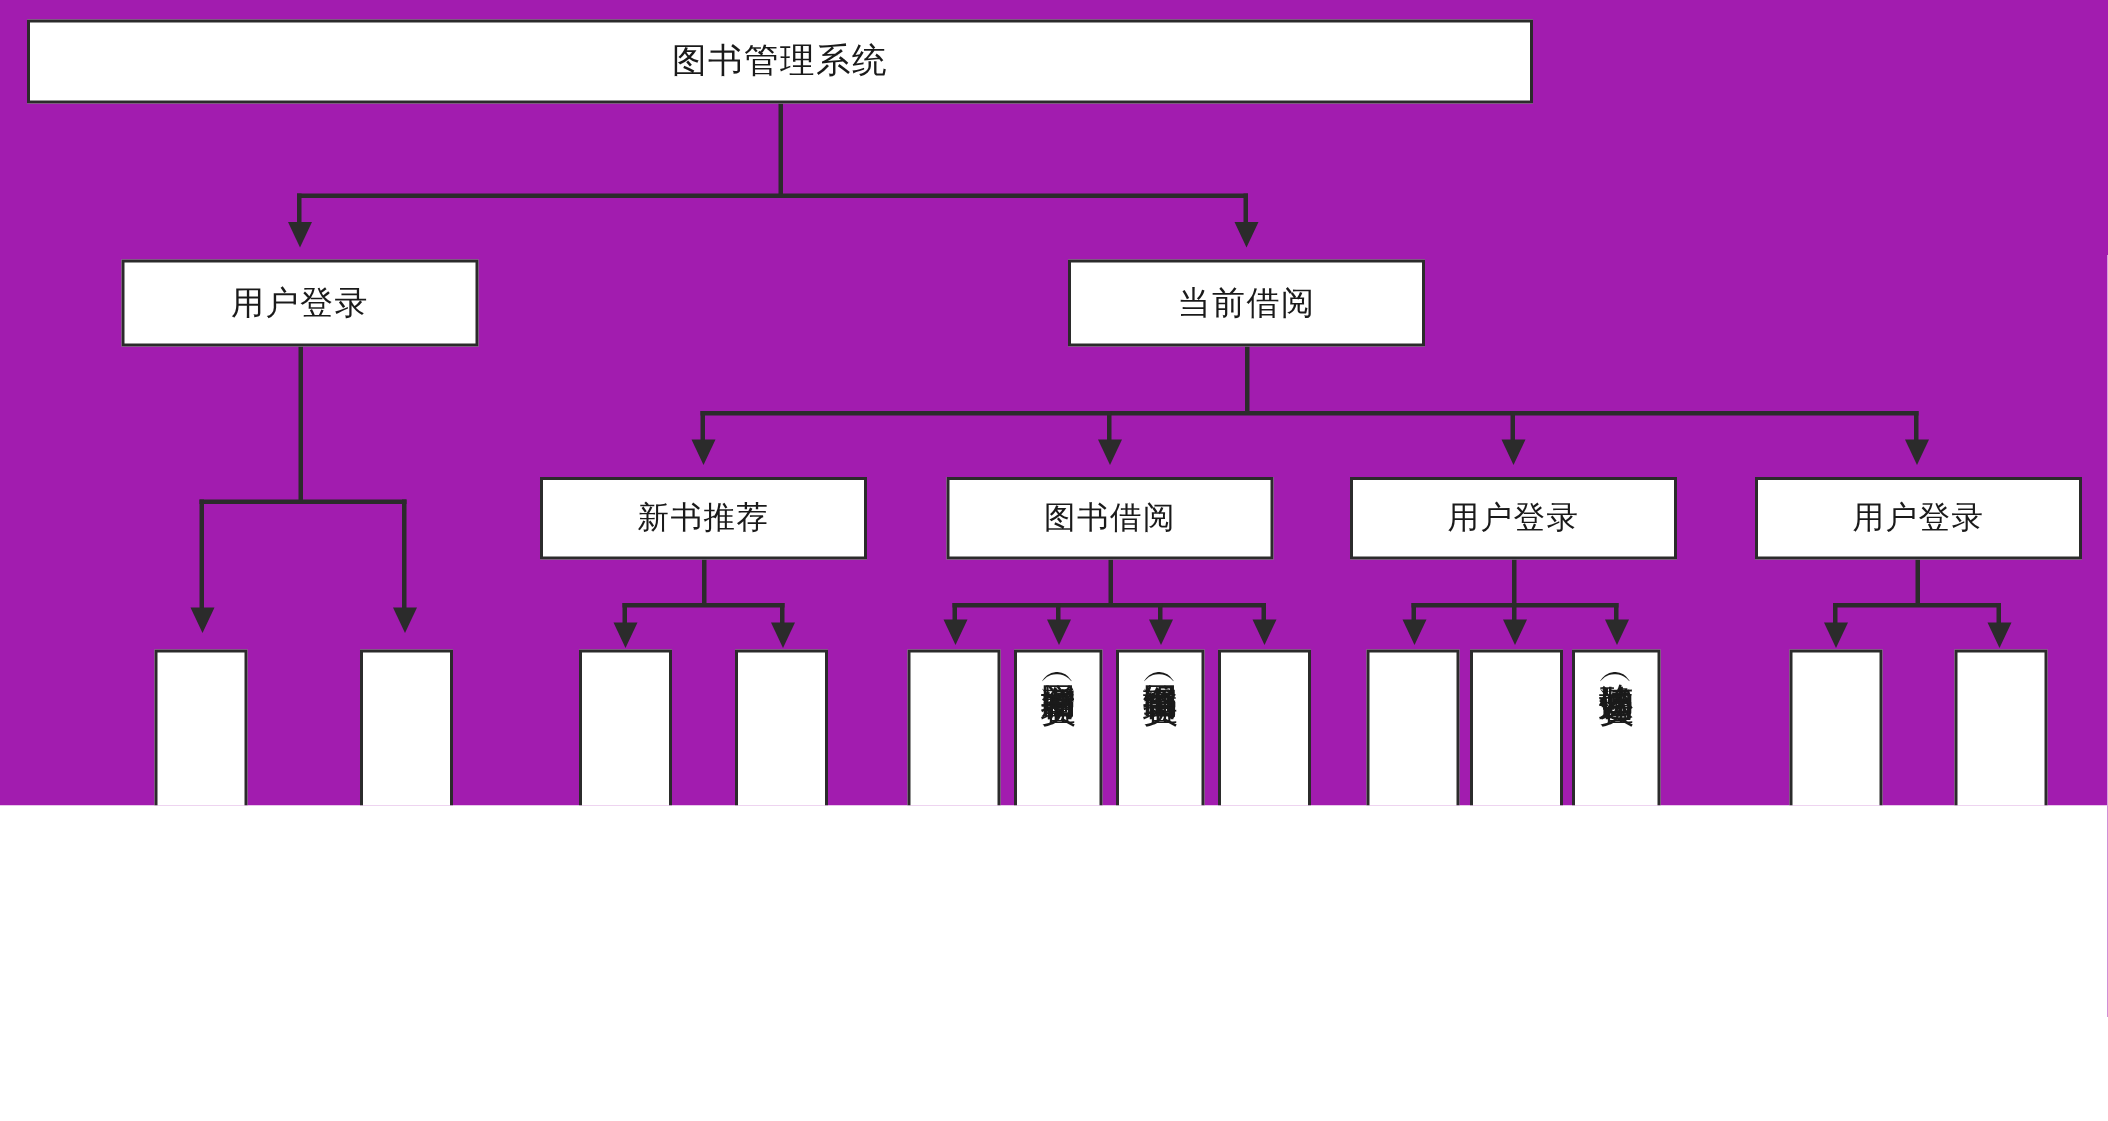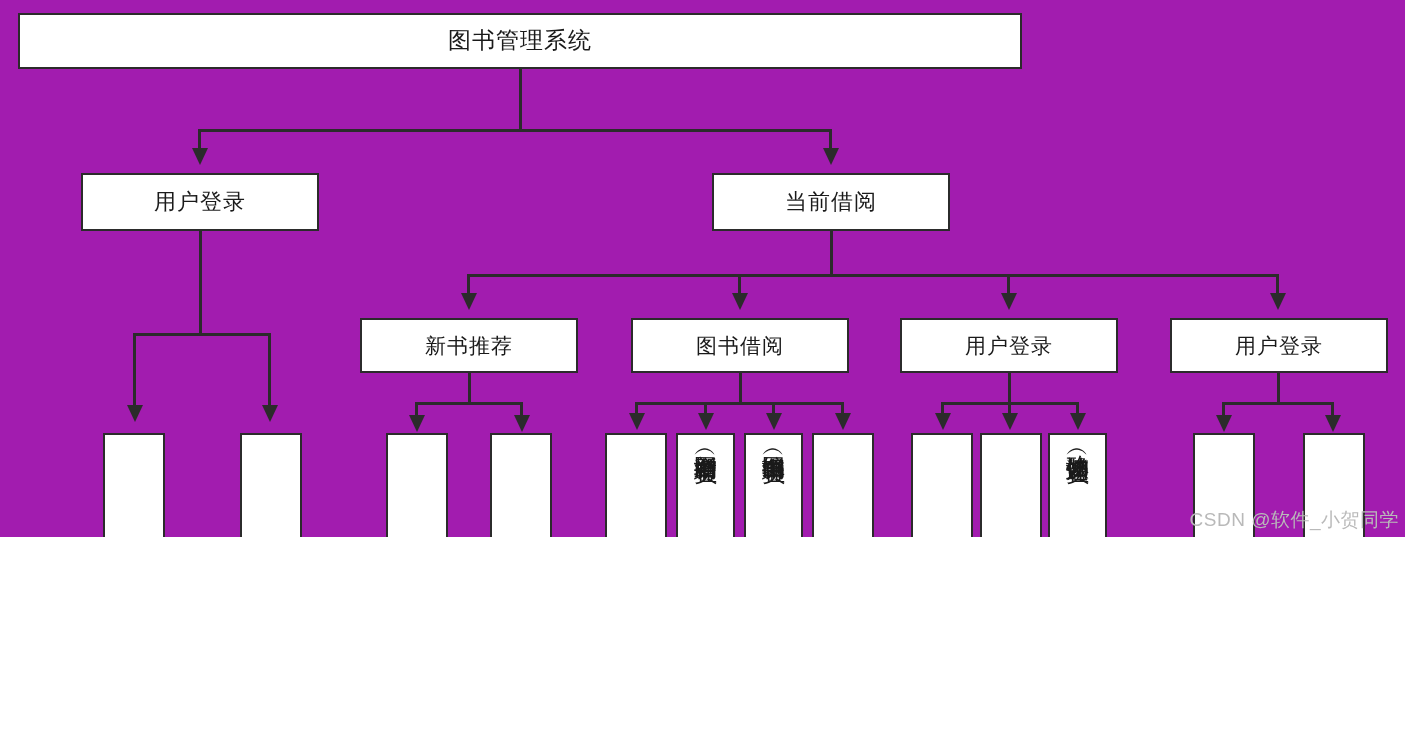--- a/index.html
+++ b/index.html
@@ -218,15 +218,14 @@
     <span class="vtext tight">确认归还（管理员）</span>
   </div>
 
   <div class="node leaf mid" style="left:1193px; top:433px; width:62px; height:300px;">
     <span class="vtext">新增借阅记录</span>
   </div>
   <div class="node leaf mid" style="left:1303px; top:433px; width:62px; height:300px;">
     <span class="vtext">查询借阅记录</span>
   </div>
 
-  <div id="watermark">CSDN @软件_小贺同学</div>
 
 </div>
 
 </body></html>

